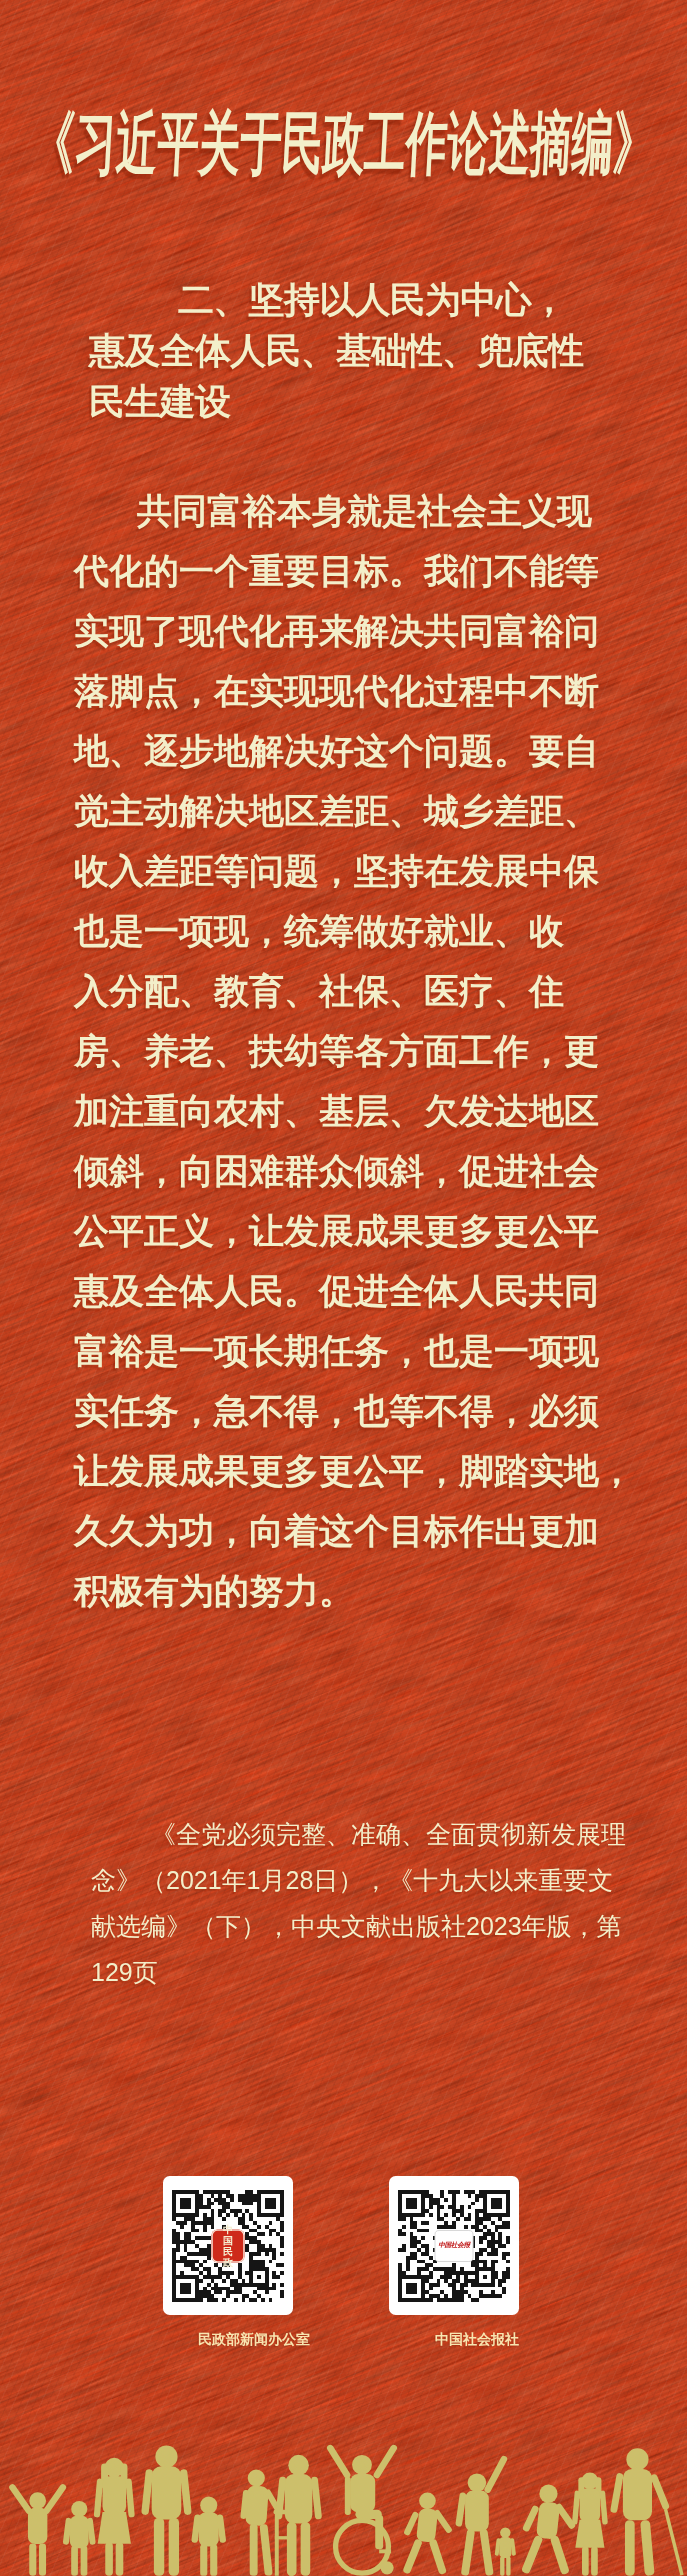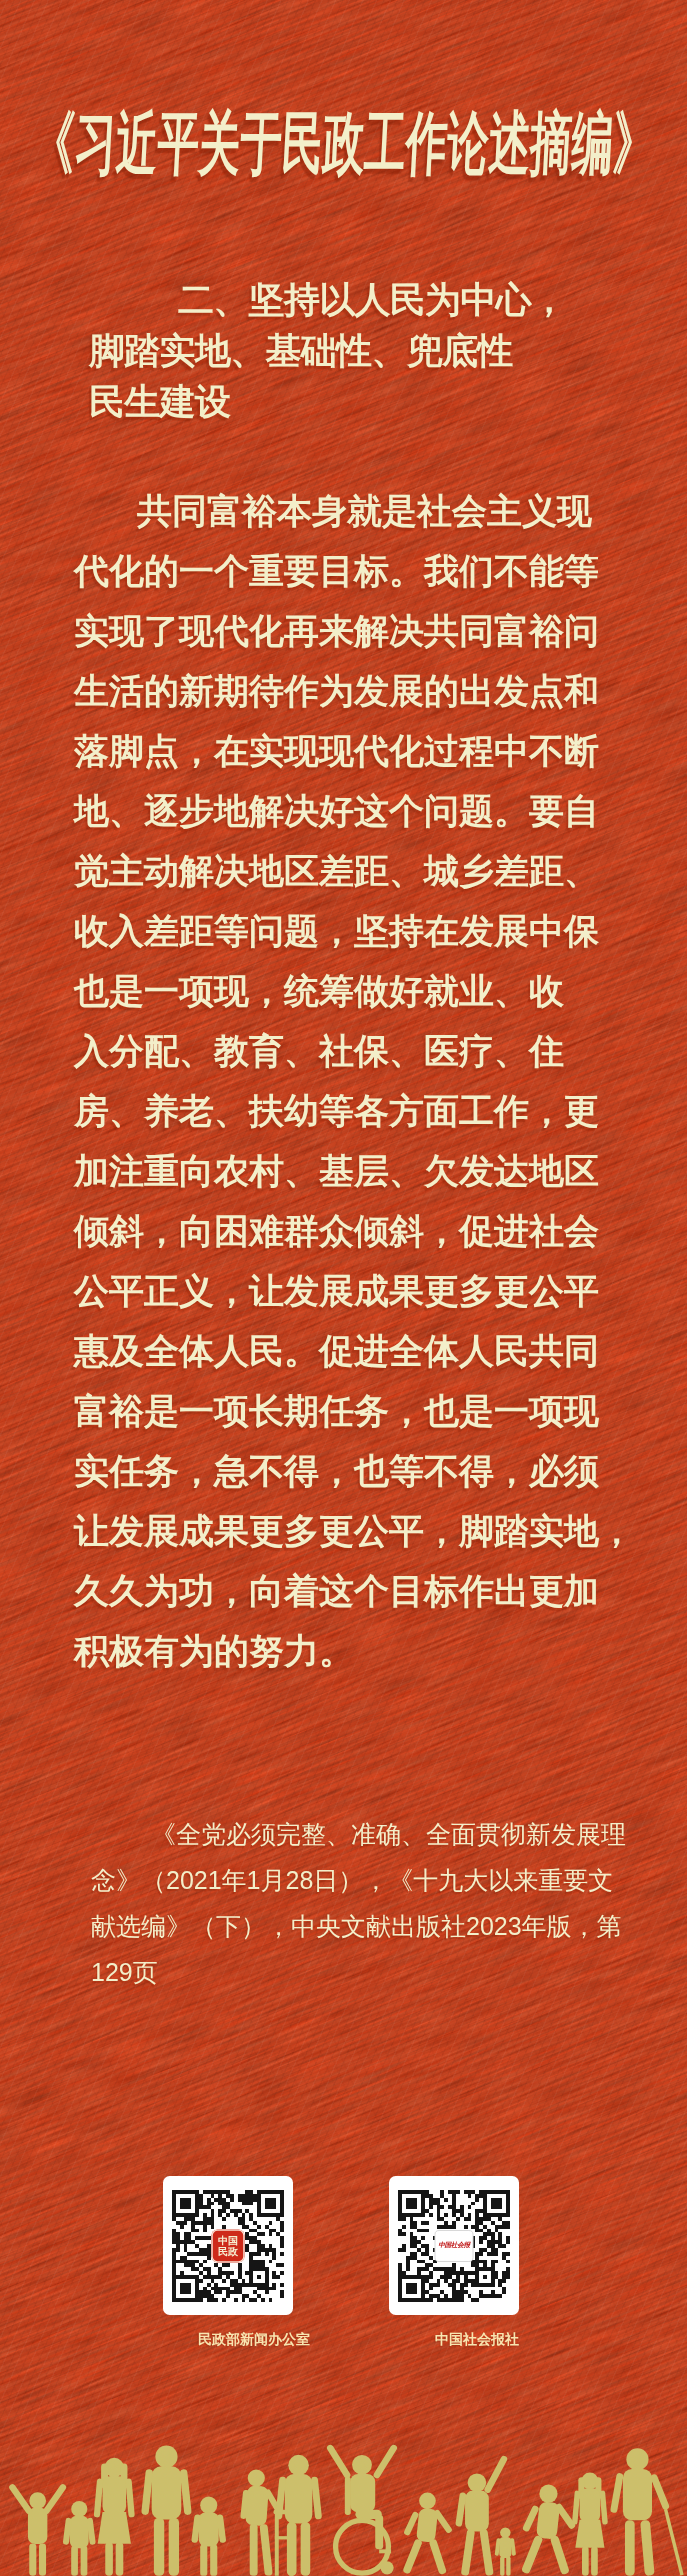--- a/index.html
+++ b/index.html
@@ -60,21 +60,21 @@
   .qr-card.right{left:389px;}
   .qr-svg{width:112px;height:112px;color:var(--ink,#151515);display:block;}
   .qr-logo{
     position:absolute;top:50%;left:50%;transform:translate(-50%,-50%);
     display:flex;align-items:center;justify-content:center;text-align:center;
   }
   .qr-logo.seal{
     width:33px;height:33px;background:var(--seal,#CE2A1A);border-radius:6px;
     box-shadow:inset 0 0 0 1.3px rgba(255,250,235,0.85);
     color:#F6EFD2;font-size:10px;line-height:11.2px;font-weight:700;
-    width:33px;word-break:break-all;padding:5px;box-sizing:border-box;
+    width:33px;word-break:break-all;padding:16px;box-sizing:border-box;
   }
   .qr-logo.seal span{display:inline-block;width:22.5px;}
   .qr-logo.masthead{
     width:37px;height:30px;background:#fff;border-radius:4.6px;
     border:0.7px solid #d8d8d8;
     color:var(--mast,#C01818);font-size:6.6px;font-weight:700;
     font-style:italic;white-space:nowrap;letter-spacing:-0.3px;
   }
   .qr-label{
     position:absolute;top:2326px;height:26.4px;
@@ -110,29 +110,28 @@
       <rect x="-600" y="-600" width="2240" height="5098" fill="#5c1404" filter="url(#texDark)" opacity="0.34"></rect>
       <rect x="-600" y="-600" width="2240" height="5098" filter="url(#texLight)" opacity="0.28"></rect>
     </g>
   </svg>
   <div class="grain"></div>
 
   <div class="poster-title">《习近平关于民政工作论述摘编》</div>
 
   <div class="section-heading">
       <div class="line">二、坚持以人民为中心，</div>
-      <div class="line">脚踏实地、基础性、兜底性</div>
+      <div class="line">惠及全体人民、基础性、兜底性</div>
       <div class="line">民生建设</div>
     </div>
 
   <div class="quote-paragraph">
       <div class="line">共同富裕本身就是社会主义现</div>
       <div class="line">代化的一个重要目标。我们不能等</div>
       <div class="line">实现了现代化再来解决共同富裕问</div>
-      <div class="line">生活的新期待作为发展的出发点和</div>
       <div class="line">落脚点，在实现现代化过程中不断</div>
       <div class="line">地、逐步地解决好这个问题。要自</div>
       <div class="line">觉主动解决地区差距、城乡差距、</div>
       <div class="line">收入差距等问题，坚持在发展中保</div>
       <div class="line">也是一项现，统筹做好就业、收</div>
       <div class="line">入分配、教育、社保、医疗、住</div>
       <div class="line">房、养老、扶幼等各方面工作，更</div>
       <div class="line">加注重向农村、基层、欠发达地区</div>
       <div class="line">倾斜，向困难群众倾斜，促进社会</div>
       <div class="line">公平正义，让发展成果更多更公平</div>

